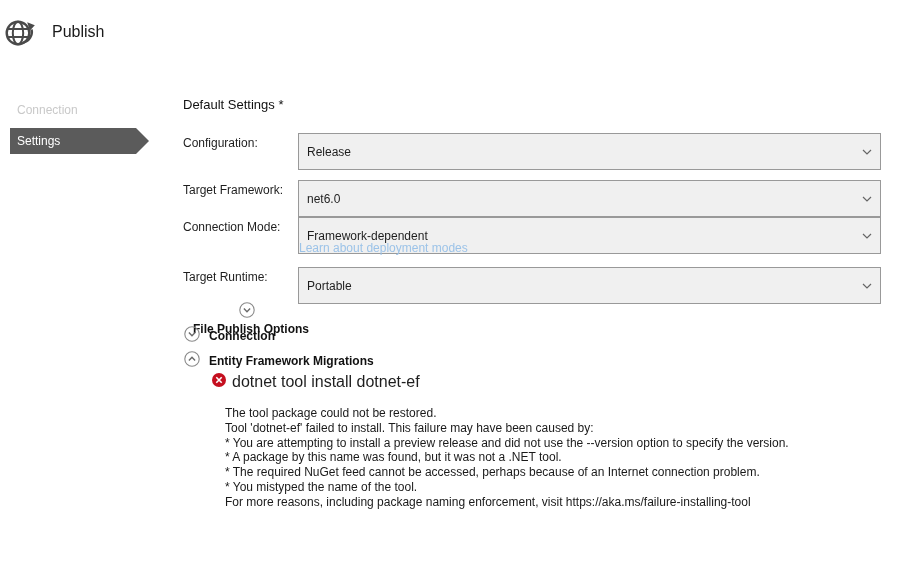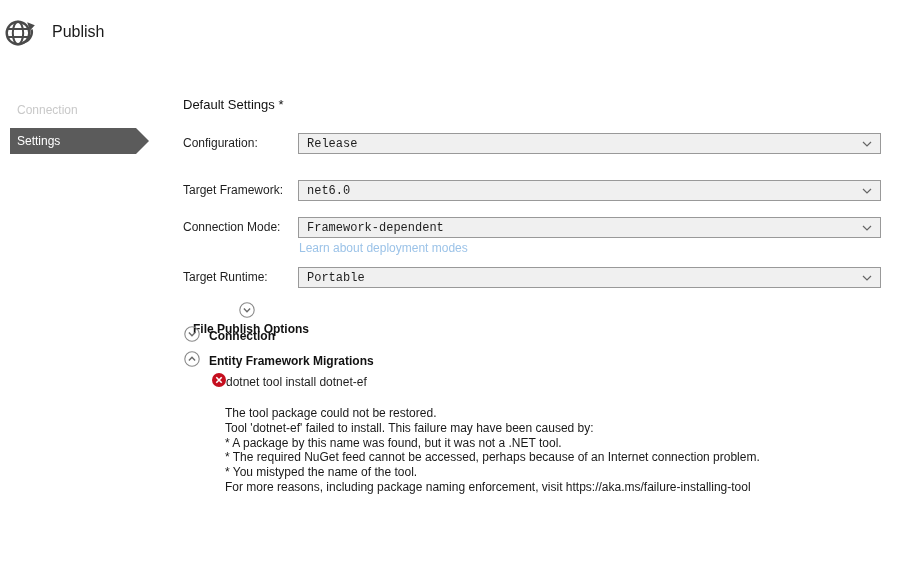--- a/index.html
+++ b/index.html
@@ -27,31 +27,31 @@
 
   
   .side-disabled{position:absolute;left:17px;top:103px;font-size:12px;color:var(--sidebar-disabled-text);cursor:default;}
   .side-selected{position:absolute;left:10px;top:128px;width:126px;height:26px;background:var(--sidebar-selected-bg);color:#fff;font-size:12px;line-height:26px;padding-left:7px;}
   .side-arrow{position:absolute;left:136px;top:128px;width:0;height:0;border-top:13px solid transparent;border-bottom:13px solid transparent;border-left:13px solid var(--sidebar-selected-bg);}
 
   
   .heading{position:absolute;left:183px;top:97px;font-size:13px;font-weight:normal;color:#111;}
   .field{position:absolute;left:183px;width:698px;height:21px;}
   .flabel{position:absolute;left:0;top:0;font-size:12px;line-height:21px;color:var(--text);}
-  .dropdown{position:absolute;left:115px;top:0;width:583px;height:21px;background:var(--dropdown-bg);border:1px solid var(--dropdown-border);display:flex;align-items:center;padding:0 8px;cursor:default;font-family:Liberation Mono, monospace;}
+  .dropdown{position:absolute;left:115px;top:0;width:583px;height:37px;background:var(--dropdown-bg);border:1px solid var(--dropdown-border);display:flex;align-items:center;padding:0 8px;cursor:default;}
   .dval{font-size:12px;color:var(--text);flex:1;}
   .dchev{display:flex;align-items:center;}
   .link{position:absolute;left:299px;top:241px;font-size:12px;color:var(--link);cursor:pointer;}
 
   .section{position:absolute;left:184px;height:17px;display:flex;align-items:center;cursor:pointer;}
   .section .slabel{font-size:12px;font-weight:bold;margin-left:9px;color:#111;}
   .sec-0{top:302px;flex-direction:column;} .sec-1{top:327px;} .sec-2{top:352px;}
 
   .err-row{position:absolute;left:212px;top:374px;height:16px;display:flex;align-items:center;}
-  .err-cmd{font-size:12px;color:var(--text);}
+  .err-cmd{font-size:16px;margin-left:6px;color:var(--text);}
   .err-details{position:absolute;left:225px;top:406px;font-size:12px;line-height:14.8px;color:#1a1a1a;white-space:nowrap;}
 </style>
 </head>
 <body>
 
 <div class="stage">
 
   <span class="hdr-icon">
     <svg width="36" height="36" viewBox="0 0 36 36">
       <g fill="none" stroke="#4a4a4a" stroke-width="2.4">
@@ -155,19 +155,20 @@
           <circle cx="7" cy="7" r="7" fill="#c50f1f"></circle>
           <path d="M4.3 4.3 L9.7 9.7 M9.7 4.3 L4.3 9.7" stroke="#fff" stroke-width="1.6"></path>
         </svg>
     </span>
     <span class="err-cmd">dotnet tool install dotnet-ef</span>
   </div>
 
   <div class="err-details">
     <div>The tool package could not be restored.</div>
     <div>Tool 'dotnet-ef' failed to install. This failure may have been caused by:</div>
+    <div>* You are attempting to install a preview release and did not use the --version option to specify the version.</div>
     <div>* A package by this name was found, but it was not a .NET tool.</div>
     <div>* The required NuGet feed cannot be accessed, perhaps because of an Internet connection problem.</div>
     <div>* You mistyped the name of the tool.</div>
     <div>For more reasons, including package naming enforcement, visit https://aka.ms/failure-installing-tool</div>
   </div>
 
 </div>
 
 </body></html>

